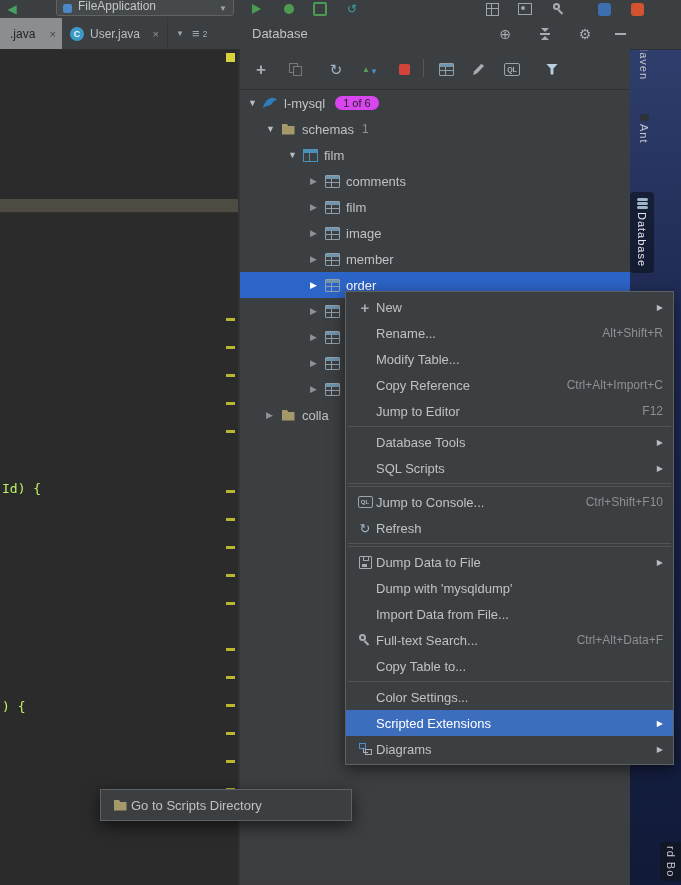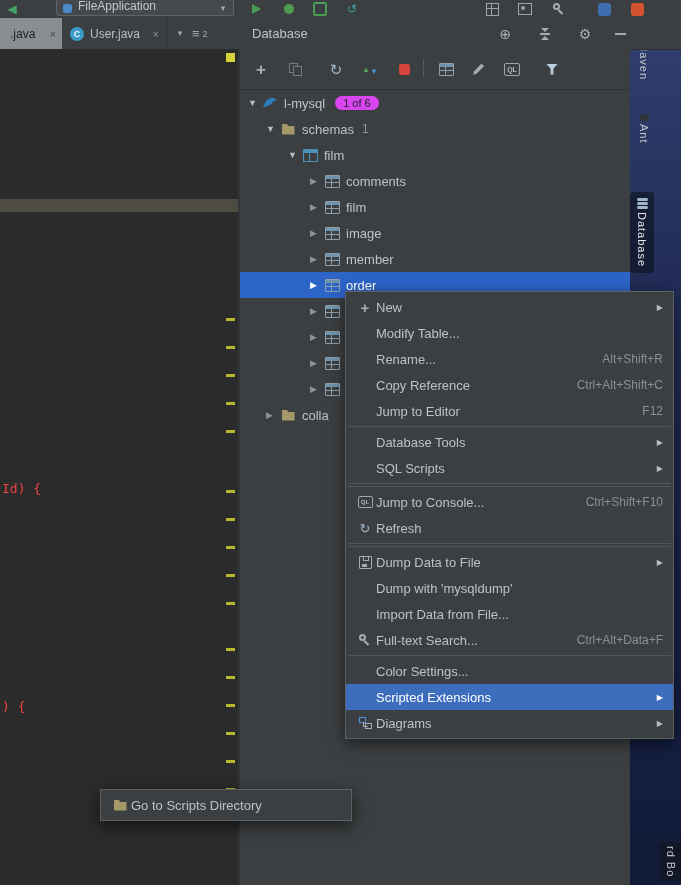--- a/index.html
+++ b/index.html
@@ -142,21 +142,21 @@
   .dbactive{background:rgba(10,14,20,.55);border-radius:4px;padding:6px 0;}
   .dbactive .vlabel{color:#E2E6EA;}
   .cyl{display:flex;flex-direction:column;gap:1px;}
   .cyl i{width:11px;height:3px;background:#9FB6C8;border-radius:2px;display:block;}
   .btmbtn{position:absolute;left:30px;top:824px;width:22px;padding:4px 0;background:rgba(18,22,27,.6);
           border-radius:3px;display:flex;justify-content:center;}
 
   
   .editor{position:absolute;left:0;top:49px;width:238px;height:836px;background:#2B2B2B;z-index:1;}
   .band{position:absolute;left:0;top:150px;width:238px;height:13px;background:#4E4B42;border-bottom:1px solid #333028;}
-  .code{position:absolute;left:2px;font-family:"DejaVu Sans Mono","Liberation Mono",monospace;font-size:13px;color:#ef4444;white-space:pre;}
+  .code{position:absolute;left:2px;font-family:"DejaVu Sans Mono","Liberation Mono",monospace;font-size:13px;color:#bef264;white-space:pre;}
   .marks{position:absolute;left:224px;top:0;width:14px;height:836px;}
   .marksq{position:absolute;left:2px;top:4px;width:9px;height:9px;background:#D6D33A;}
   .mark{position:absolute;left:2px;width:9px;height:3px;background:#B9B72D;}
   .splitline{position:absolute;left:238px;top:18px;width:2px;height:867px;background:#323537;z-index:2;}
 </style>
 </head>
 <body>
 
 <div id="root">
 
@@ -422,31 +422,31 @@
   <div class="menu">
     <div class="mi">
       <span class="mic">
           <span class="mplus">+</span>
         </span>
       <span class="ml">New</span>
       <span class="arr">▶</span>
     </div>
     <div class="mi">
       <span class="mic"></span>
-      <span class="ml">Modify Table...</span>
-    </div>
-    <div class="mi">
-      <span class="mic"></span>
       <span class="ml">Rename...</span>
       <span class="msc">Alt+Shift+R</span>
     </div>
     <div class="mi">
       <span class="mic"></span>
+      <span class="ml">Modify Table...</span>
+    </div>
+    <div class="mi">
+      <span class="mic"></span>
       <span class="ml">Copy Reference</span>
-      <span class="msc">Ctrl+Alt+Shift+C</span>
+      <span class="msc">Ctrl+Alt+Import+C</span>
     </div>
     <div class="mi">
       <span class="mic"></span>
       <span class="ml">Jump to Editor</span>
       <span class="msc">F12</span>
     </div>
     <div class="msep"></div>
     <div class="mi">
       <span class="mic"></span>
       <span class="ml">Database Tools</span>
@@ -494,20 +494,24 @@
     </div>
     <div class="mi">
       <span class="mic">
           <span class="mag">
             <span class="lens"></span>
             <span class="handle"></span>
           </span>
         </span>
       <span class="ml">Full-text Search...</span>
       <span class="msc">Ctrl+Alt+Data+F</span>
+    </div>
+    <div class="mi">
+      <span class="mic"></span>
+      <span class="ml">Copy Table to...</span>
     </div>
     <div class="msep"></div>
     <div class="mi">
       <span class="mic"></span>
       <span class="ml">Color Settings...</span>
     </div>
     <div class="mi sel">
       <span class="mic"></span>
       <span class="ml">Scripted Extensions</span>
       <span class="arr">▶</span>

